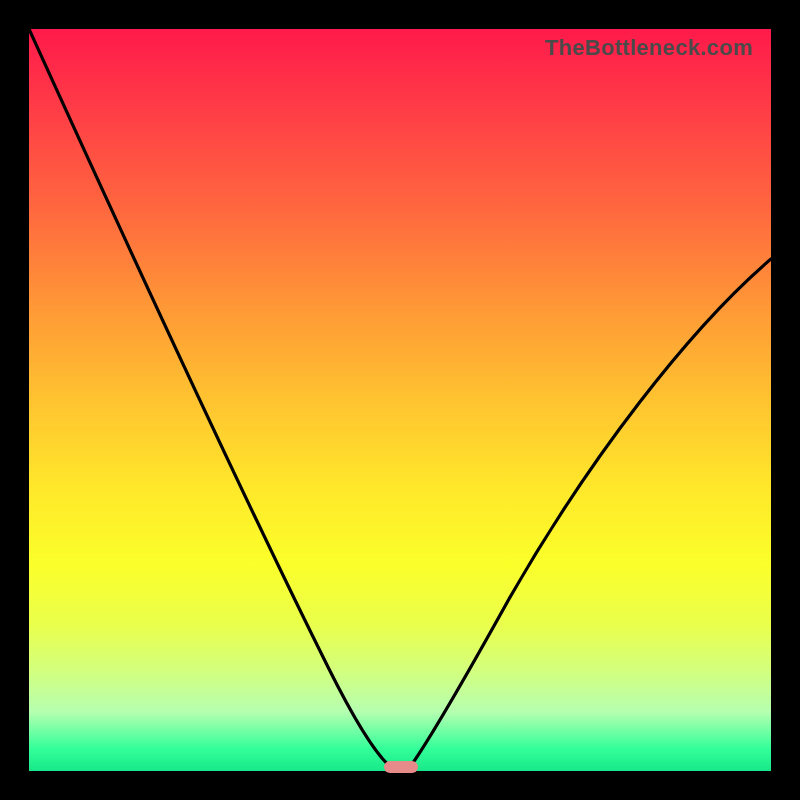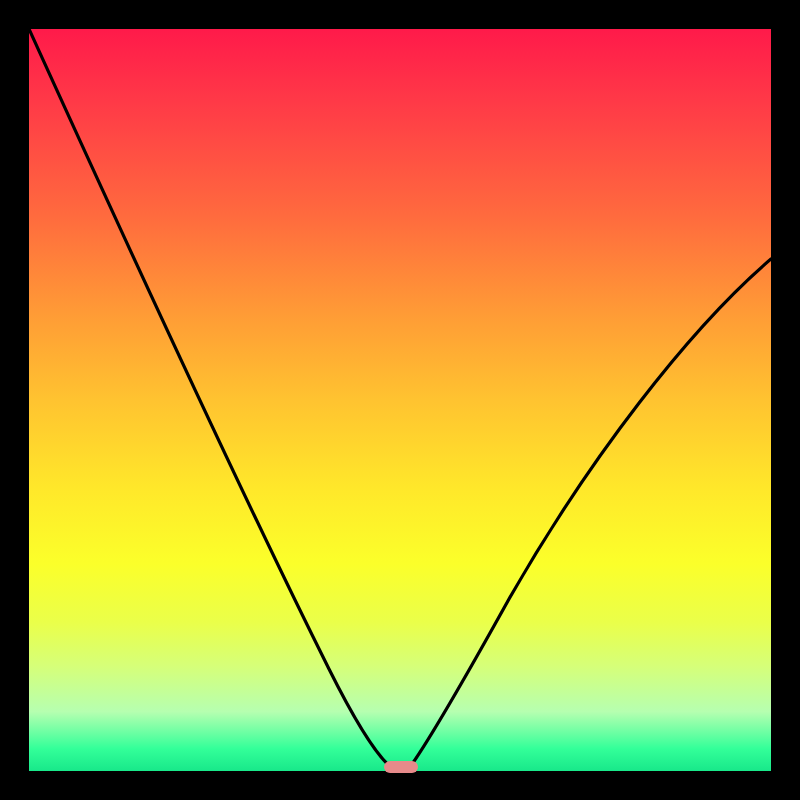--- a/index.html
+++ b/index.html
@@ -64,20 +64,21 @@
     border-radius: 6px;
     transform: translate(-50%, -50%);
   }
 </style>
 </head>
 <body>
 
 <div class="outer">
   <div class="plot-area">
 
+    <div class="watermark">TheBottleneck.com</div>
 
     <svg class="curve" viewBox="0 0 742 742" preserveAspectRatio="none">
       <path fill="none" stroke="#000" stroke-width="3.2" stroke-linecap="round" stroke-linejoin="round" d="M 0 0 C 100 220, 220 480, 300 640 C 335 710, 355 735, 367 742"></path>
       <path fill="none" stroke="#000" stroke-width="3.2" stroke-linecap="round" stroke-linejoin="round" d="M 378 742 C 395 720, 430 660, 480 570 C 560 430, 660 300, 742 230"></path>
     </svg>
 
     <div class="marker" style="left:372px;top:738px;"></div>
   </div>
 </div>
 

